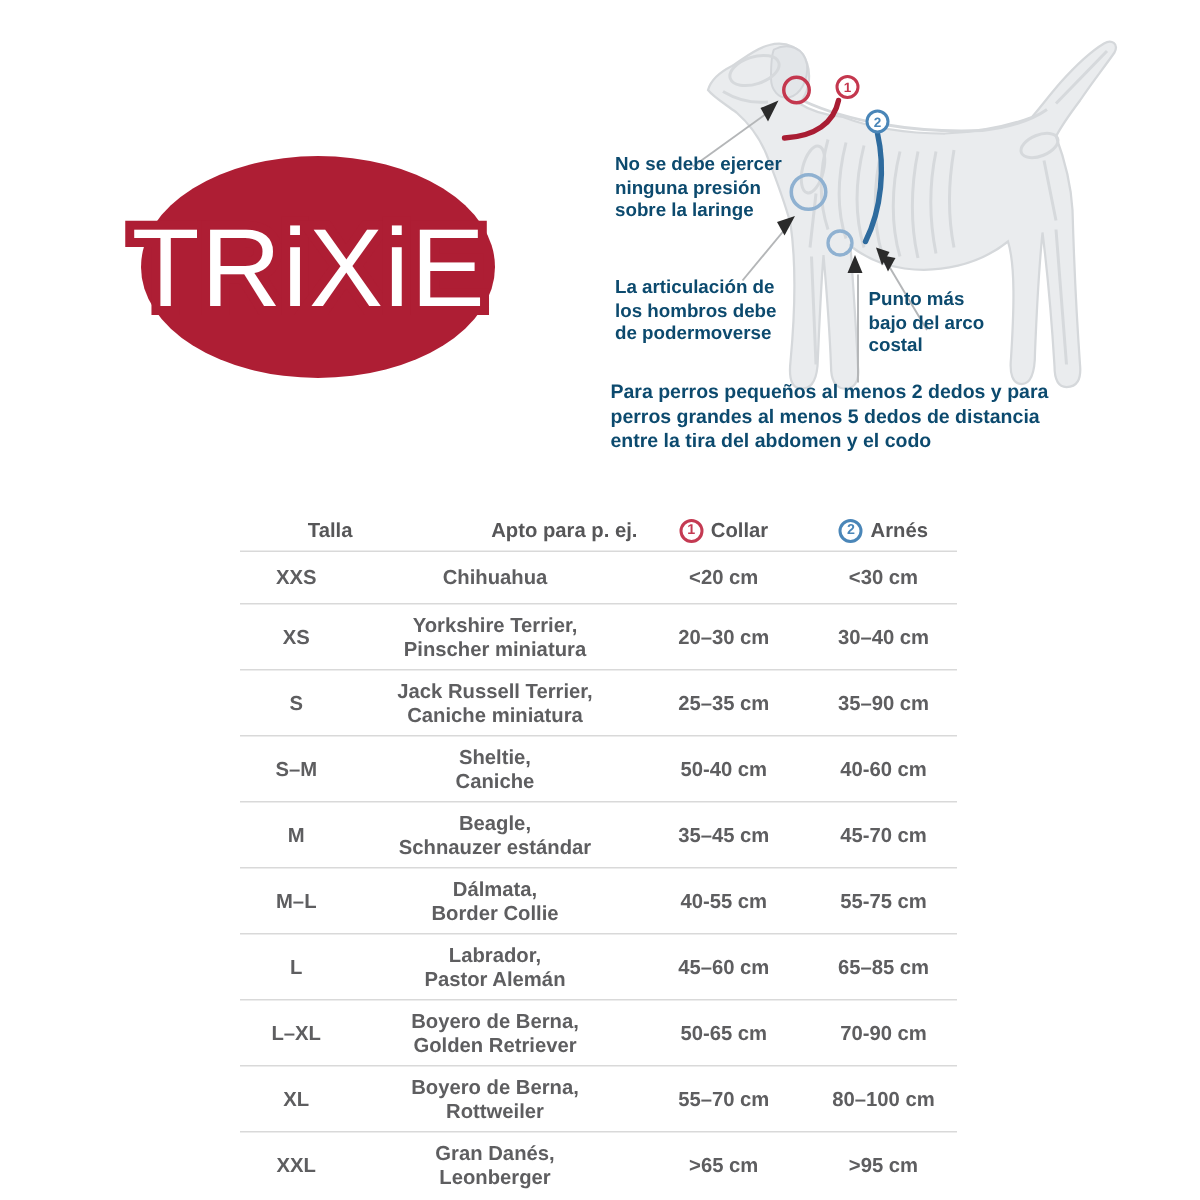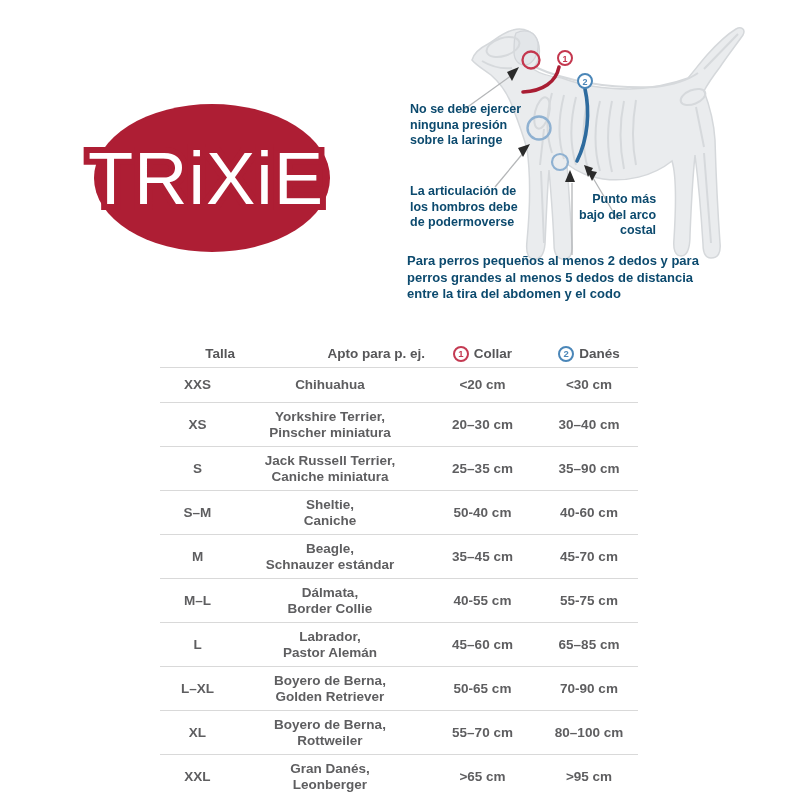--- a/index.html
+++ b/index.html
@@ -15,21 +15,21 @@
                display:flex; align-items:center; justify-content:center;
                font-size:74px; font-weight:normal; letter-spacing:1px;text-align:center; }
   .logo-word.back { -webkit-text-stroke:12px #ae1e34; color:#ae1e34; }
   .logo-word.front { color:#ffffff; }
 
   
   .ann { position:absolute; color:#0c4a6e; font-weight:bold;
          font-size:12.5px; line-height:15.5px; white-space:pre-line; }
   .ann-larynx  { left:410px; top:102px; }
   .ann-shoulder{ left:410px; top:184px; }
-  .ann-rib     { left:579px; top:192px;text-align:right; }
+  .ann-rib     { left:579px; top:192px; }
   .ann-note    { left:407px; top:253px; font-size:13px; line-height:16.5px; width:350px; }
 
   .dog-svg { position:absolute; left:400px; top:15px; width:370px; height:315px; }
 
   
   .size-table { position:absolute; left:160px; top:340px; width:478px;
                 color:#5e5e60; font-size:13.5px; }
   .trow { display:grid; grid-template-columns:75px 190px 115px 98px;
           align-items:center; text-align:center; }
   .trow.head { height:27px; font-weight:bold; color:#565658; }
@@ -136,21 +136,21 @@
   <div class="size-table">
     <div class="trow head">
       <div class="cell-size">Talla</div>
       <div class="cell-breeds">Apto para p. ej.</div>
       <div class="hdr-with-badge">
         <span class="badge red">1</span>
         <span>Collar</span>
       </div>
       <div class="hdr-with-badge">
         <span class="badge blue">2</span>
-        <span>Danés</span>
+        <span>Arnés</span>
       </div>
     </div>
 
     <div class="trow body single">
       <div class="cell-size">XXS</div>
       <div class="cell-breeds">
           <span>Chihuahua</span>
           <span></span>
         </div>
       <div class="cell-collar">&lt;20 cm</div>

